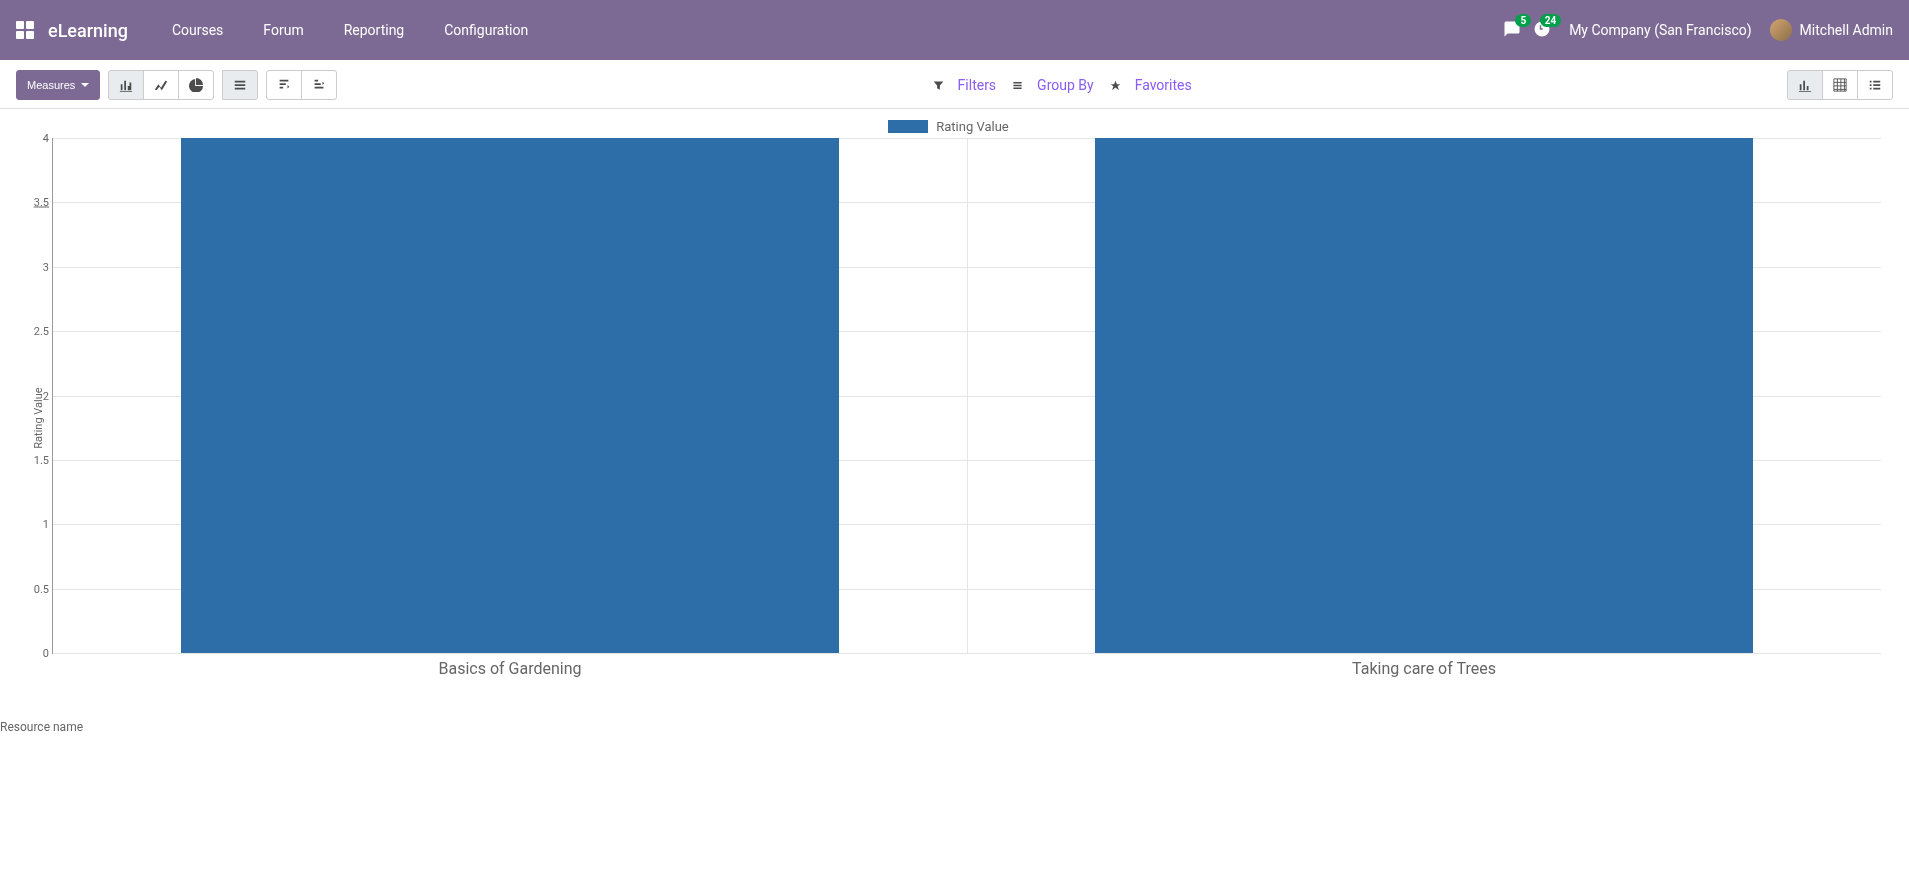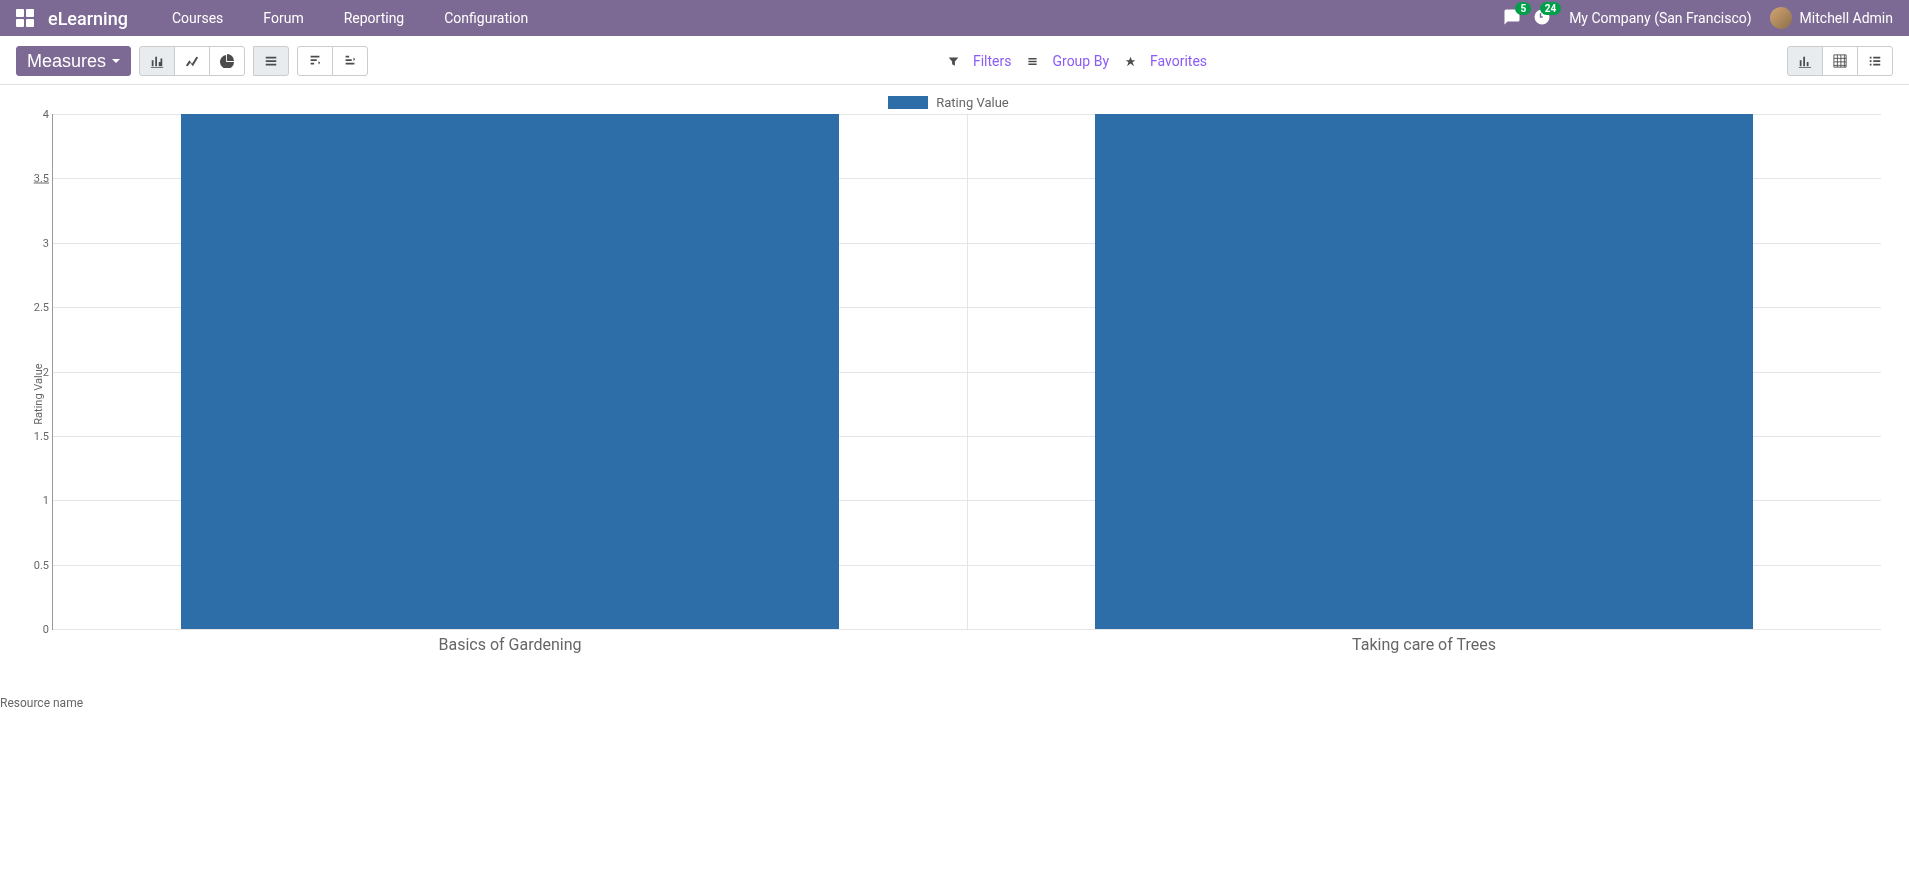--- a/index.html
+++ b/index.html
@@ -1,18 +1,18 @@
 <!DOCTYPE html>
 <html><head>
   <meta charset="utf-8">
   <style>
     * { box-sizing: border-box; margin: 0; padding: 0; }
     body { font-family: -apple-system, BlinkMacSystemFont, "Segoe UI", Roboto, "Helvetica Neue", Arial, sans-serif; font-size: 13px; color: #374151; background: #fff; }
     
-    .navbar { background: #7c6a94; height: 36px; display: flex; padding: 0 16px; color: #fff; }
+    .navbar { background: #7c6a94; height: 60px; display: flex; padding: 0 16px; color: #fff; }
     .navbar-left { display: flex; align-items: center; gap: 8px; }
     .apps-icon { width: 18px; height: 18px; display: grid; grid-template-columns: 1fr 1fr; grid-template-rows: 1fr 1fr; gap: 2px; cursor: pointer; }
     .apps-icon span { background: #fff; border-radius: 1px; }
     .brand { font-size: 18px; font-weight: 500; margin-right: 20px; margin-left: 6px; }
     .nav-item { color: #fff; padding: 0 16px; font-size: 14px; cursor: pointer; }
     .navbar-right { margin-left: auto; display: flex; align-items: center; gap: 18px; }
     .badge-pair { display: flex; gap: 12px; align-items: center; }
     .icon-badge { position: relative; cursor: pointer; }
     .icon-badge svg { width: 18px; height: 18px; fill: #fff; }
     .badge-count { position: absolute; top: -6px; right: -10px; background: #00a04a; color: #fff; font-size: 10px; border-radius: 8px; padding: 1px 5px; font-weight: bold; }
@@ -23,21 +23,21 @@
     .control-panel { padding: 10px 16px 0 16px; border-bottom: 1px solid #dee2e6; }
     .cp-row1 { display: flex; align-items: center; justify-content: space-between; margin-bottom: 8px; }
     .page-title { font-size: 18px; color: #5f5f5f; font-weight: 400; }
     .search-wrap { flex: 0 0 50%; display: flex; align-items: center; border: 1px solid #ccc; border-radius: 3px; height: 32px; }
     .search-input { flex: 1; border: none; outline: none; font-size: 14px; padding: 0 8px; }
     .search-btn { border: none; background: none; padding: 0 10px; cursor: pointer; }
     .search-btn svg { width: 14px; height: 14px; fill: #4c4c4c; }
     
     .cp-row2 { display: flex; align-items: center; justify-content: space-between; padding-bottom: 8px; }
     .cp-left { display: flex; align-items: center; gap: 8px; }
-    .btn { border: 1px solid #ccc; background: #fff; padding: 3px 10px; border-radius: 3px; cursor: pointer; font-size: 18px; display: flex; align-items: center; gap: 6px; height: 30px; }
+    .btn { border: 1px solid #ccc; background: #fff; padding: 3px 10px; border-radius: 3px; cursor: pointer; font-size: 11px; display: flex; align-items: center; gap: 6px; height: 30px; }
     .btn-primary { background: #7c6a94; color: #fff; border-color: #7c6a94; }
     .btn-primary .caret { border-top: 4px solid #fff; }
     .caret { width: 0; height: 0; border-left: 4px solid transparent; border-right: 4px solid transparent; border-top: 4px solid #4c4c4c; }
     .btn-group { display: flex; }
     .btn-group .btn { border-radius: 0; margin-left: -1px; }
     .btn-group .btn:first-child { border-radius: 3px 0 0 3px; margin-left: 0; }
     .btn-group .btn:last-child { border-radius: 0 3px 3px 0; }
     .btn.active { background: #e9ecef; }
     .icon-svg { width: 14px; height: 14px; fill: #4c4c4c; }
     .cp-mid { display: flex; align-items: center; gap: 16px; }

